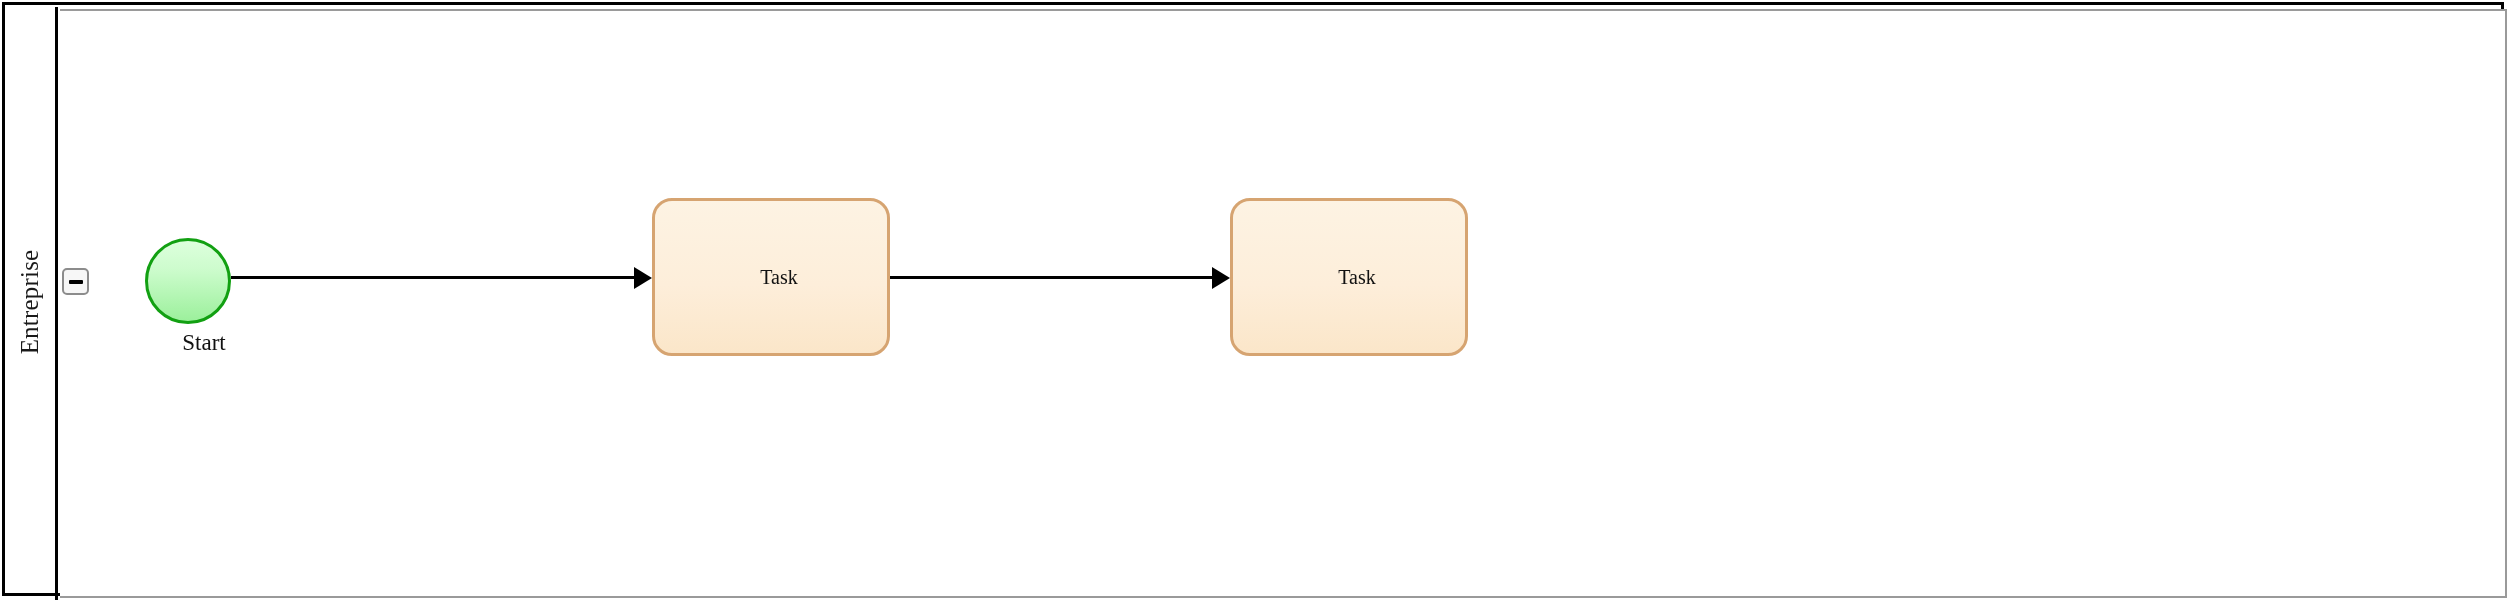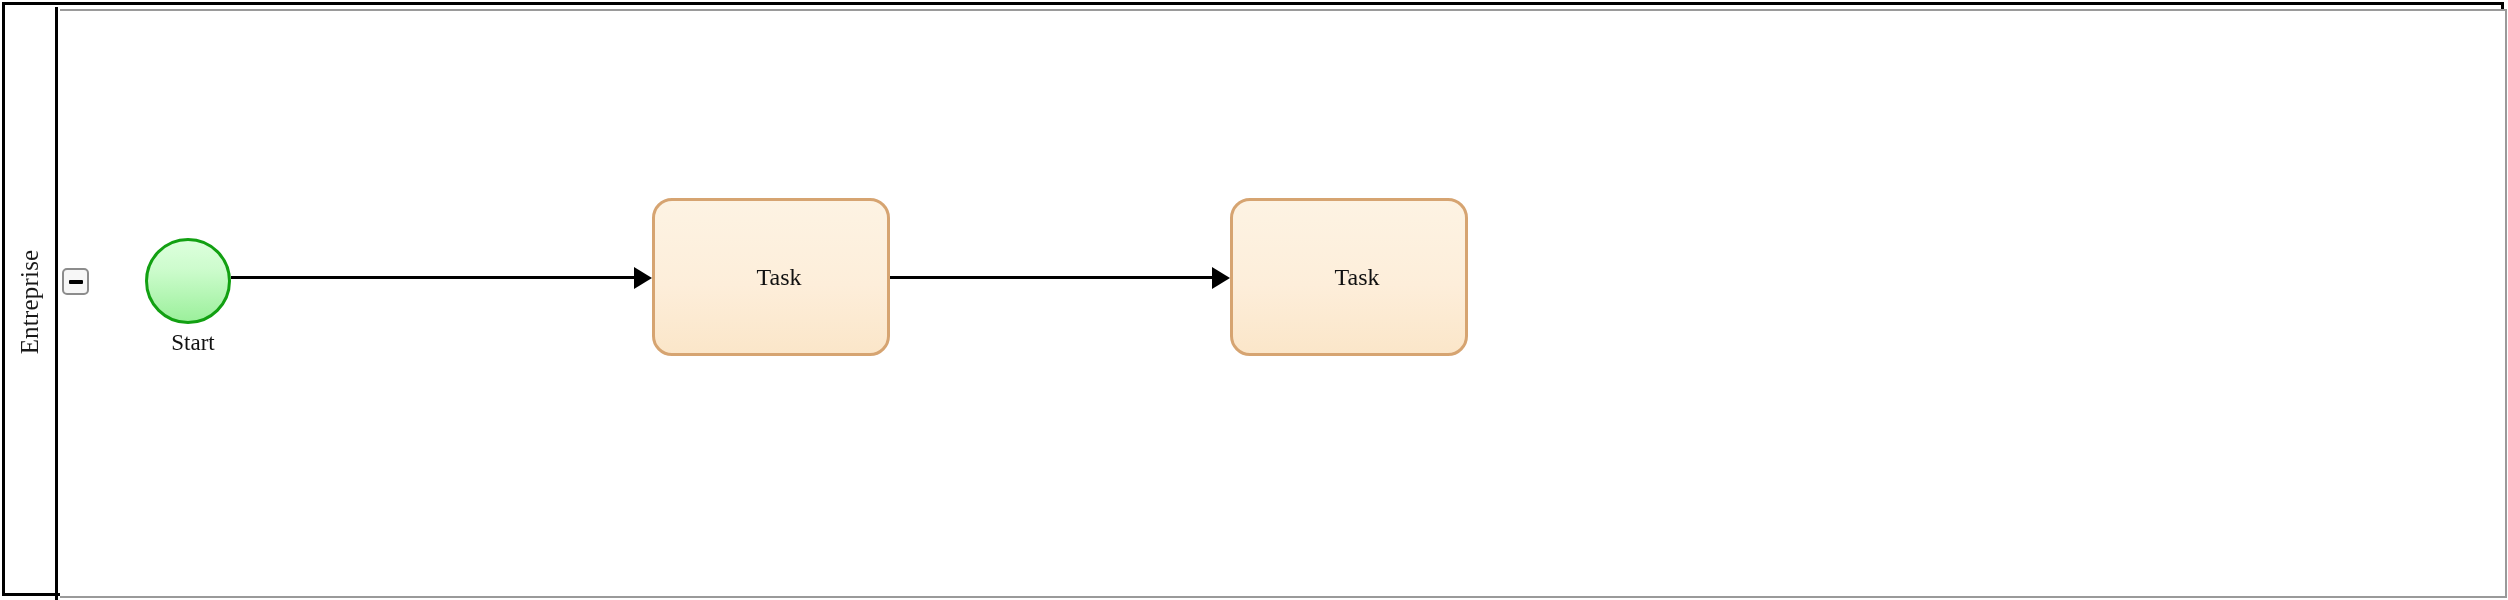--- a/index.html
+++ b/index.html
@@ -106,21 +106,21 @@
     width: 86px;
     height: 86px;
     box-sizing: border-box;
     border-radius: 50%;
     border: 3px solid #12a012;
     background: linear-gradient(to bottom, #ddffdd 0%, #cdfccd 35%, #9cf09c 100%);
     cursor: pointer;
   }
   .start-label {
     position: absolute;
-    left: 105px;
+    left: 116px;
     top: 330px;
     width: 176px;
     text-align: center;
     font-size: 23px;
     color: #111111;
     white-space: nowrap;
   }
 
   
   .task {
@@ -128,21 +128,21 @@
     box-sizing: border-box;
     border: 3px solid #d6a471;
     border-radius: 20px;
     background: linear-gradient(to bottom, #fdf3e3 0%, #fdeeda 55%, #fbe6c9 100%);
     display: flex;
     align-items: center;
     justify-content: center;
     cursor: pointer;
   }
   .task-label {
-    font-size: 24px;
+    font-size: 20px;
     color: #111111;
     white-space: nowrap;
     pointer-events: none;
     margin-left: 16px;
   }
 
   .task-1 { left: 652px; top: 198px; width: 238px; height: 158px; }
   .task-2 { left: 1230px; top: 198px; width: 238px; height: 158px; }
 
   

